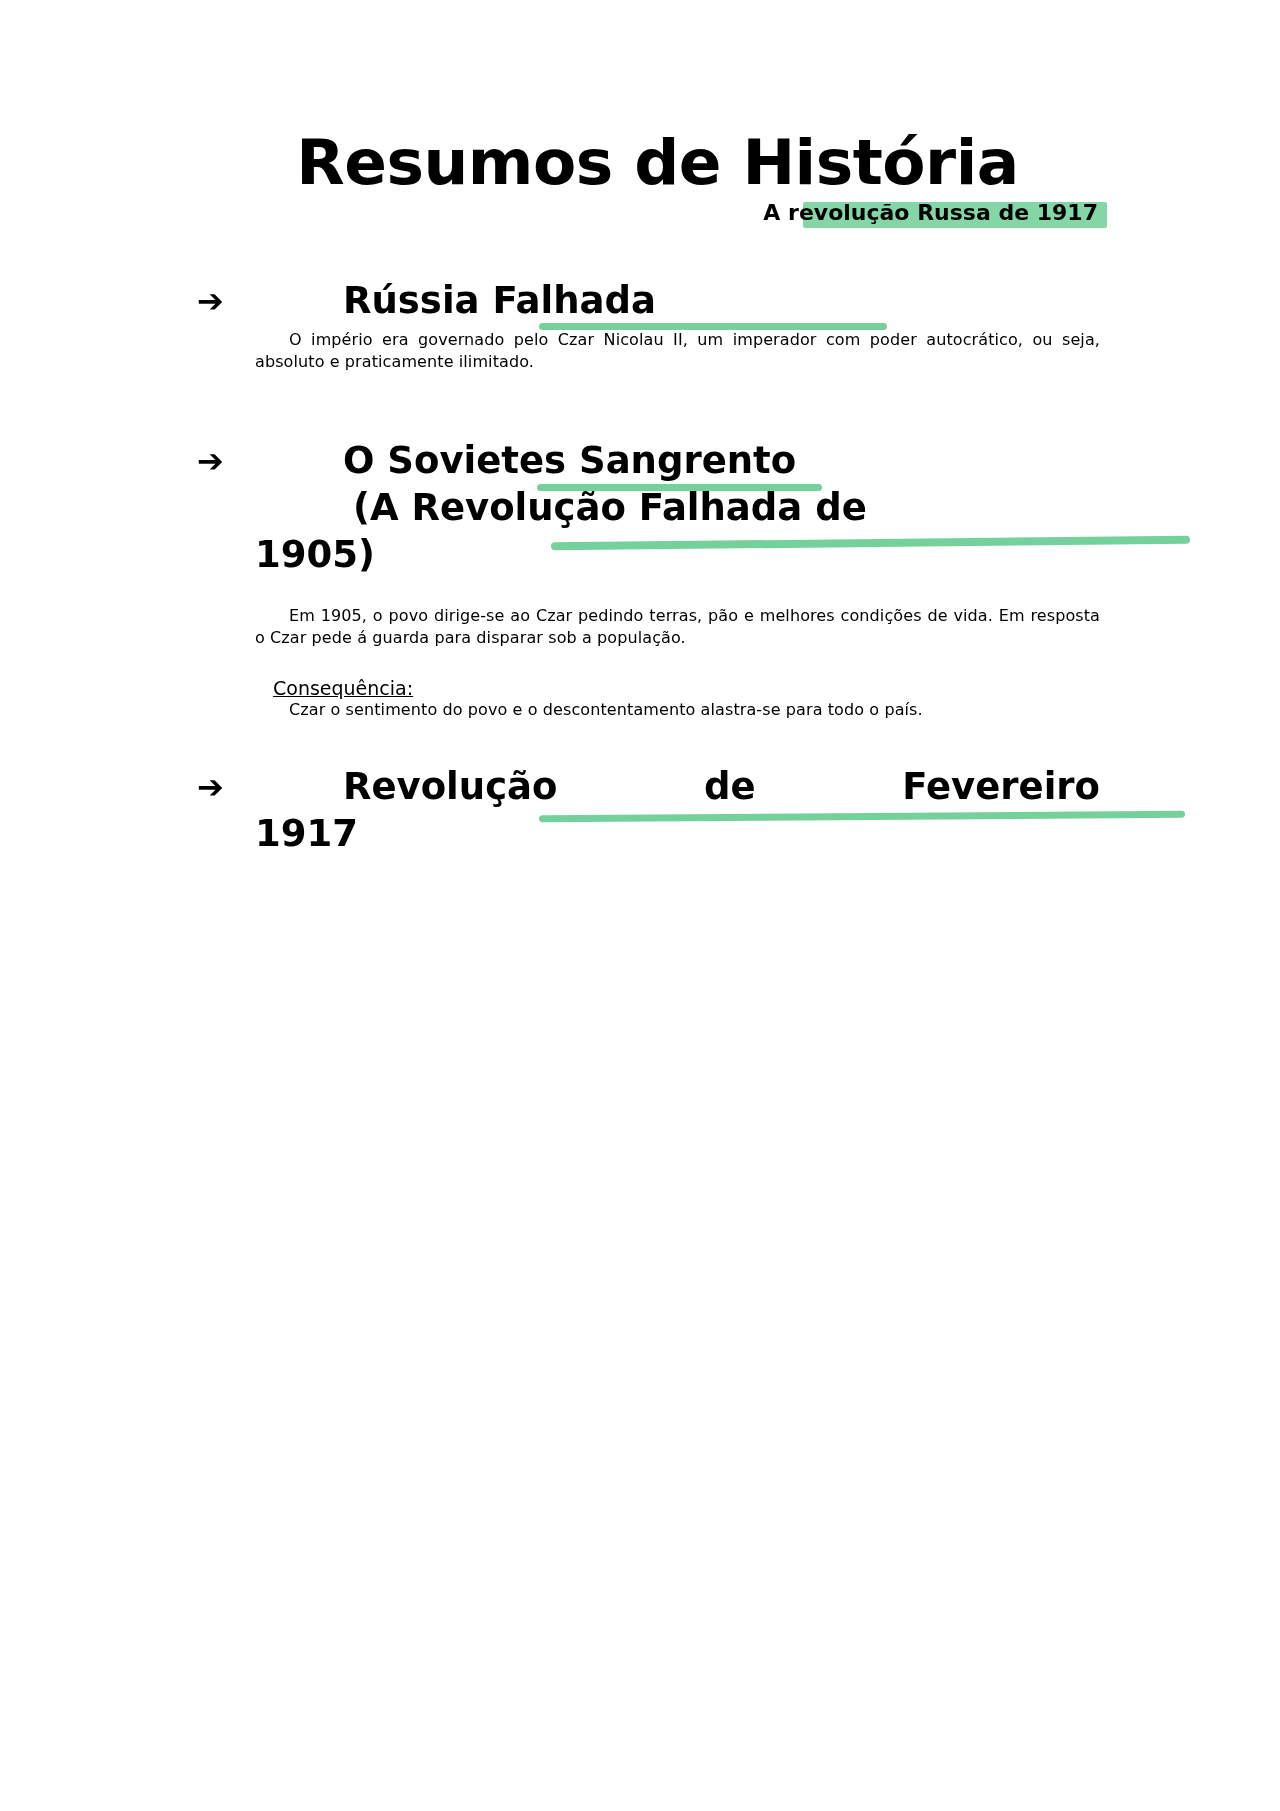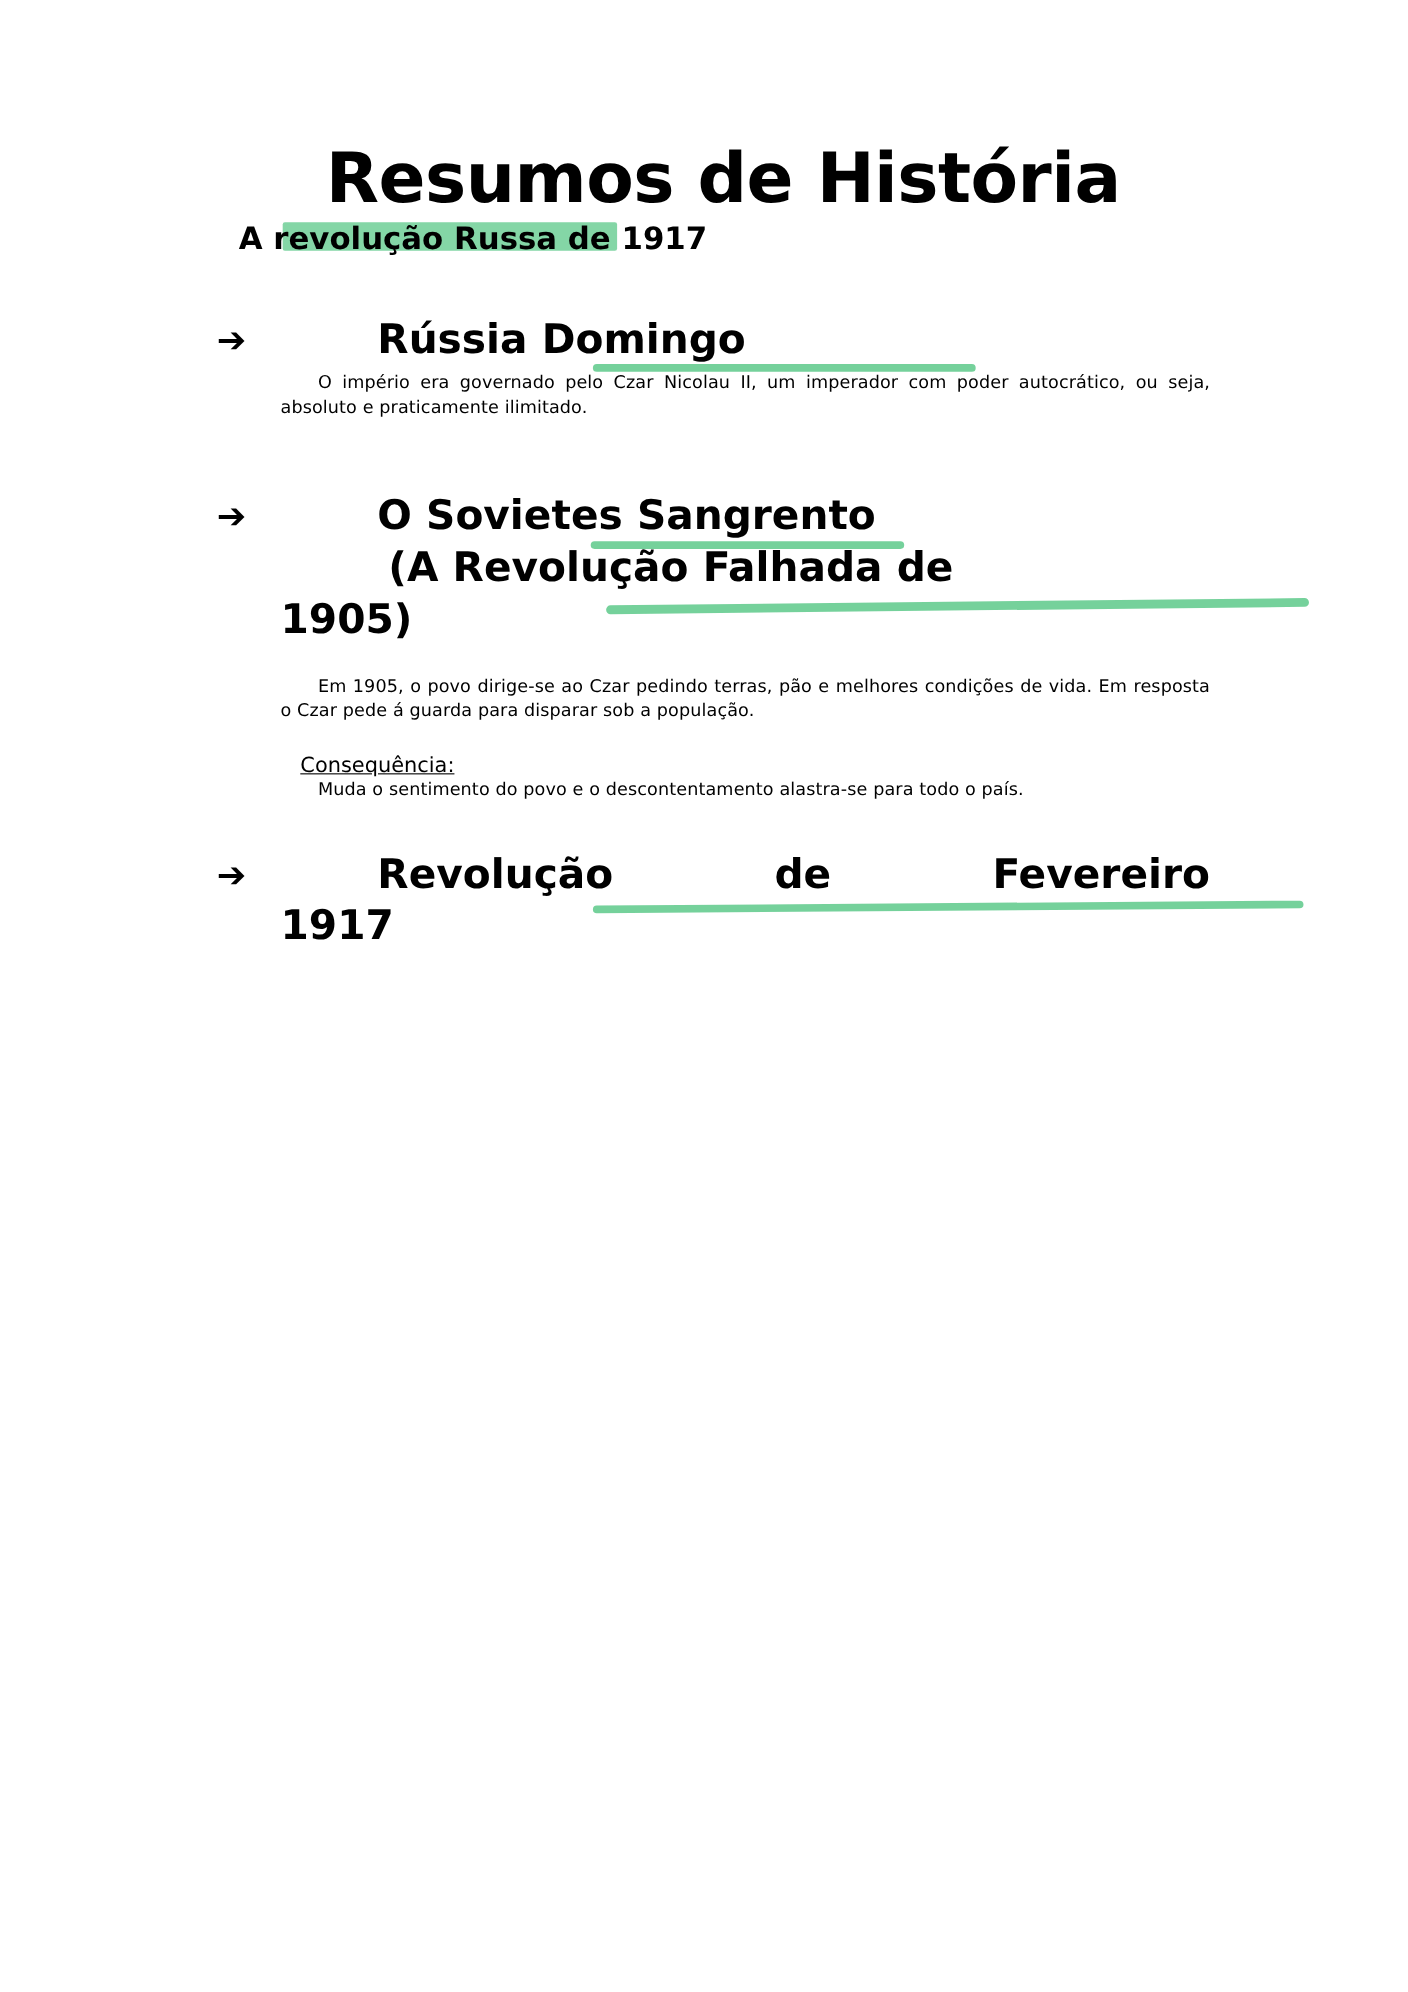--- a/index.html
+++ b/index.html
@@ -27,22 +27,22 @@
   .doc-title {
     font-size: 63px;
     font-weight: bold;
     text-align: center;
     letter-spacing: -0.5px;
     margin: 0 0 4px 0;
     line-height: 1.05;
     margin-left: -40px;
   }
   .doc-subtitle {
-    text-align: left;
-    font-size: 28px;
+    text-align: right;
+    font-size: 22px;
     font-weight: bold;
     margin: 0 0 52px 0;
     margin-left: -40px;
     position: relative;
     display: block;
   }
   .doc-subtitle .sub-inner {
     position: relative;
     display: inline-block;
     padding: 0 2px;
@@ -127,21 +127,21 @@
     <span class="sub-inner">
       <span class="hl-sub"></span>
       <span class="sub-text">A revolução Russa de 1917</span>
     </span>
   </div>
 
   <div class="section">
     <div class="heading-row">
       <span class="arrow">➔</span>
       <h2 class="heading">
-        <span style="padding-left:28px;">Rússia Domingo</span>
+        <span style="padding-left:28px;">Rússia Falhada</span>
       </h2>
       <span class="marker" style="left:284px; top:46px; width:348px; height:7px;"></span>
     </div>
     <p class="body indent">O império era governado pelo Czar Nicolau II, um imperador com poder autocrático, ou seja, absoluto e praticamente ilimitado.</p>
   </div>
 
   <div class="small-gap"></div>
 
   <div class="section" style="margin-top:32px;">
     <div class="heading-row" style="height:170px;">
@@ -153,21 +153,21 @@
       </h2>
       <span class="marker" style="left:282px; top:47px; width:285px; height:7px;"></span>
       <span class="marker" style="left:296px; top:102px; width:639px; height:8px; transform:rotate(-0.6deg);"></span>
     </div>
 
     <p class="body indent" style="margin-top:-6px;">Em 1905, o povo dirige-se ao Czar pedindo terras, pão e melhores condições de vida. Em resposta o Czar pede á guarda para disparar sob a população.</p>
 
     <div style="height:28px;"></div>
 
     <p class="conseq">Consequência:</p>
-    <p class="body indent">Muda o sentimento do povo e o descontentamento alastra-se para todo o país.</p>
+    <p class="body indent">Czar o sentimento do povo e o descontentamento alastra-se para todo o país.</p>
   </div>
 
   <div class="section" style="margin-top:42px;">
     <div class="heading-row" style="height:112px;">
       <span class="arrow" style="top:8px;">➔</span>
       <h2 class="heading justified" style="padding-left:0;">
         <span style="display:block; padding-left:88px; text-align:justify; text-align-last:justify;">Revolução de Fevereiro</span>
         <span style="display:block; padding-left:0;">1917</span>
       </h2>
       <span class="marker" style="left:284px; top:50px; width:646px; height:7px; transform:rotate(-0.4deg);"></span>

